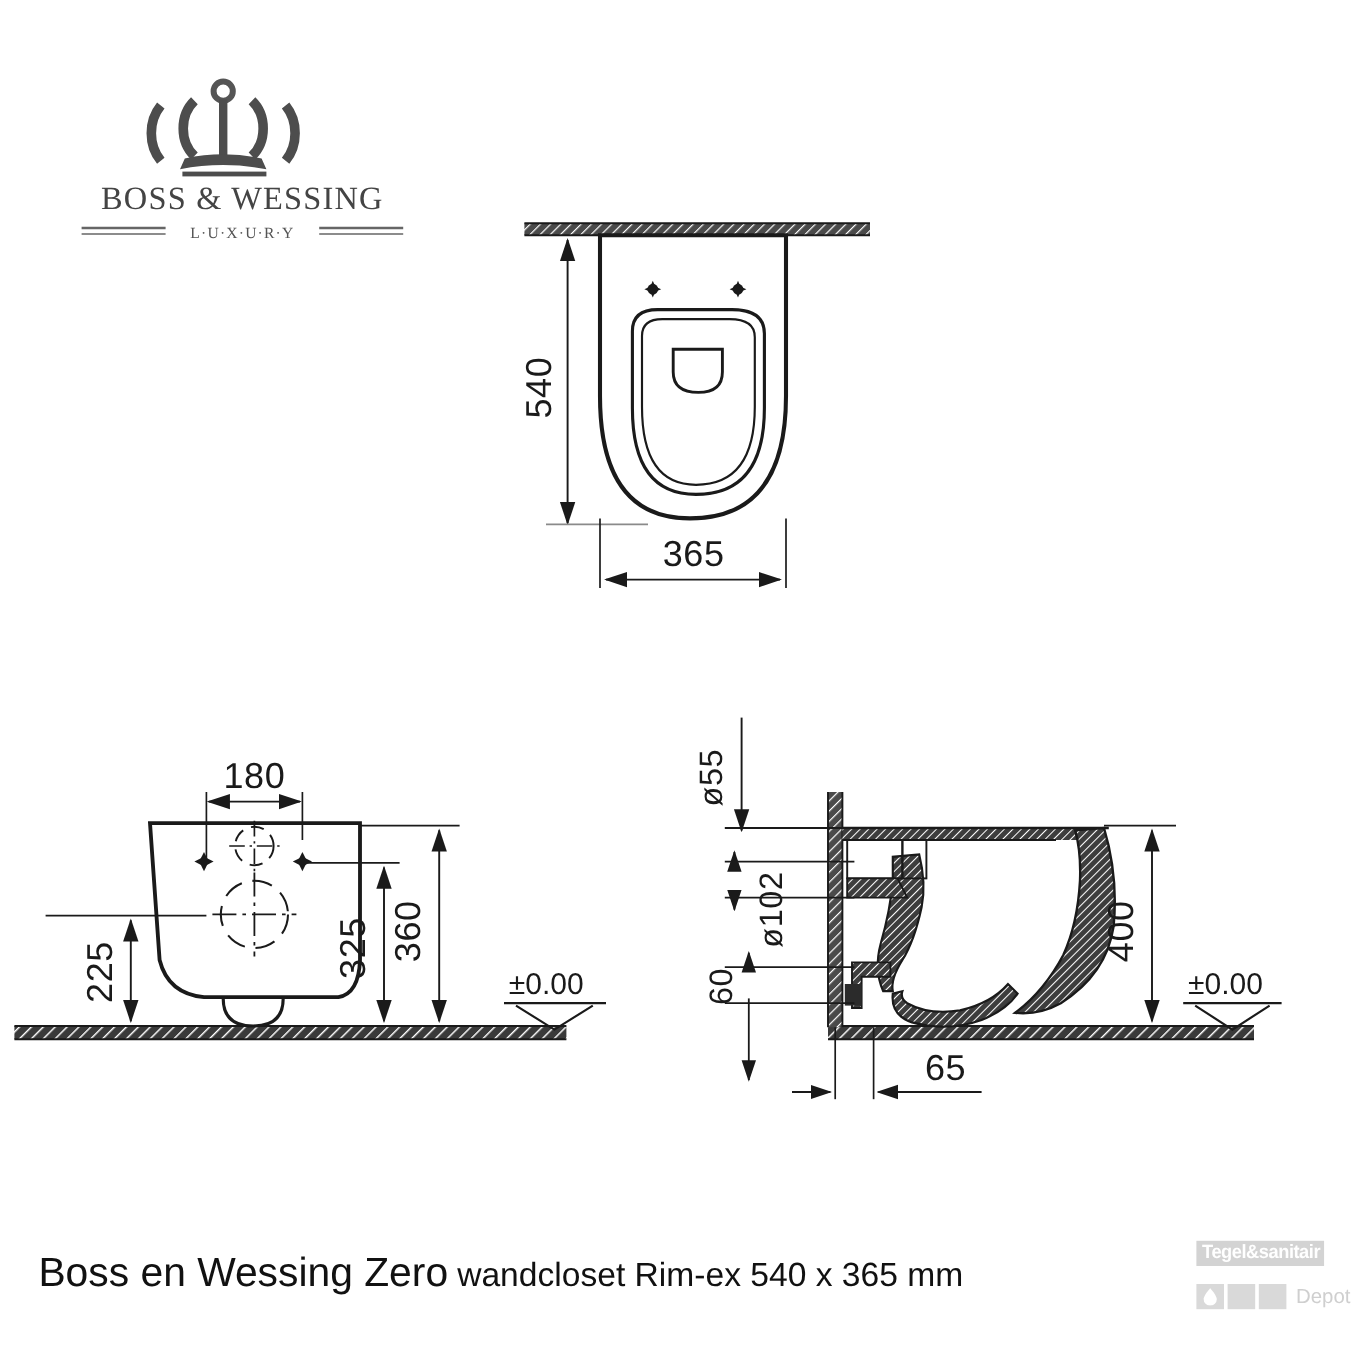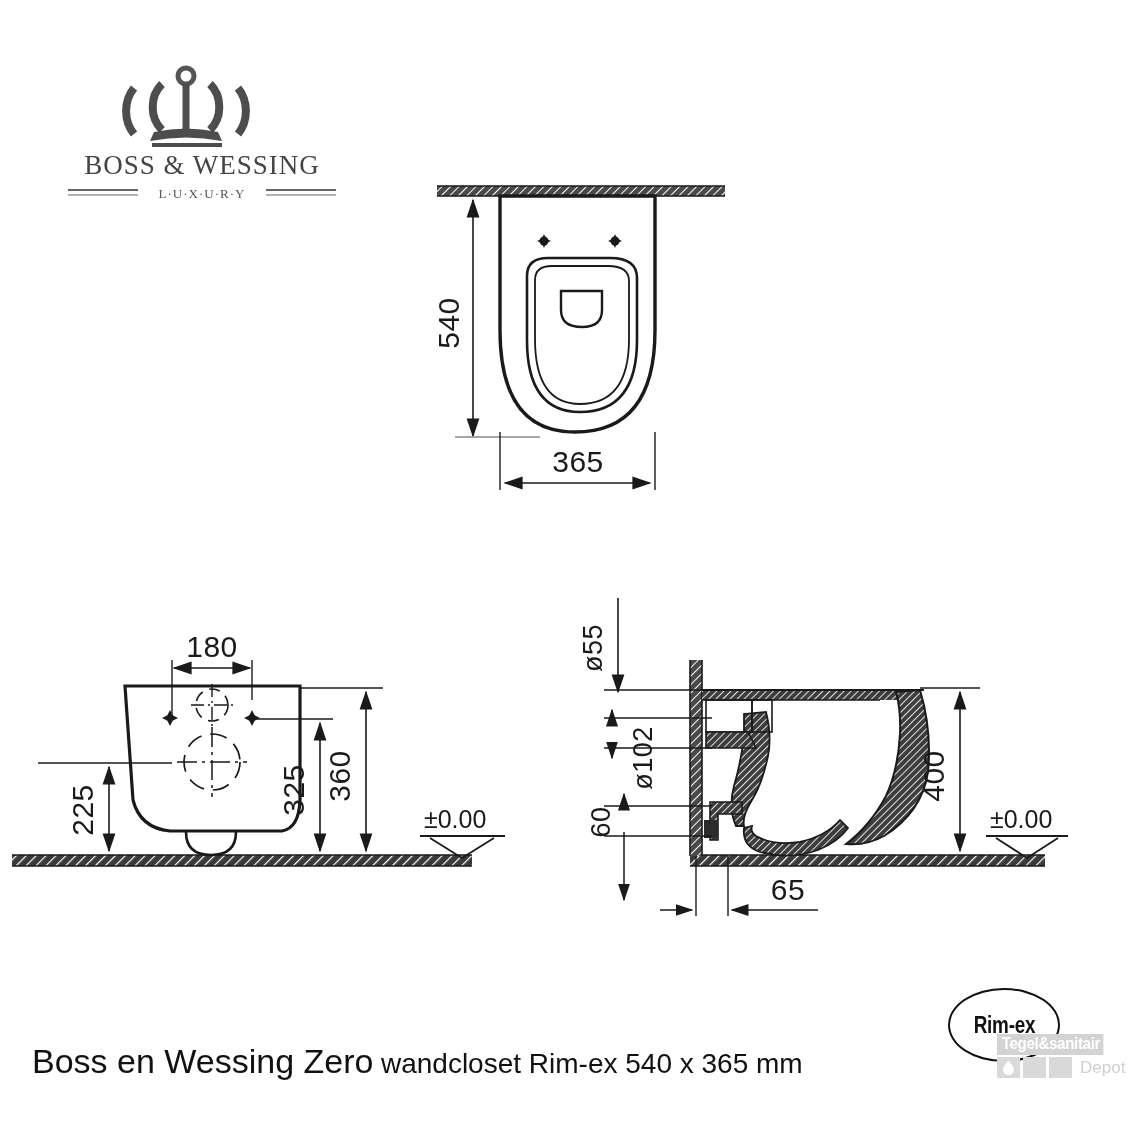--- a/index.html
+++ b/index.html
@@ -36,21 +36,21 @@
     transform:scaleX(0.82);font-family:"Liberation Sans", sans-serif;
   }
 
   
   .brand{position:absolute;left:997px;top:1034px;width:134px;height:46px;}
   .brand-bar{
     background:#d3d3d3;color:#ffffff;font-weight:700;font-size:16px;
     padding:2px 4px 3px 5px;letter-spacing:-0.4px;line-height:1;
     display:inline-block;transform:scaleX(0.95);transform-origin:left center;
   }
-  .brand-row{display:flex;align-items:center;margin-top:2px;gap:3px;}
+  .brand-row{display:flex;align-items:center;margin-top:15px;gap:3px;}
   .brand-sq{width:23px;height:21px;background:#d9d9d9;display:block;}
   .brand-sq.first{display:flex;align-items:center;justify-content:center;}
   .brand-depot{color:#cfcfcf;font-size:17px;margin-left:5px;line-height:1;}
 
   text{font-family:"Liberation Sans", sans-serif;fill:#1a1a1a;}
   .dim{font-size:30px;letter-spacing:0.5px;}
   .dimS{font-size:27px;letter-spacing:0.5px;}
   .lvl{font-size:25px;}
 </style>
 </head>
@@ -277,25 +277,20 @@
         <path d="M996 838 L1027 858 L1058 838" fill="none" stroke="#1a1a1a" stroke-width="1.8"></path>
       </g>
     </g>
   </svg>
 
   <div class="caption">
     <span class="part1">Boss en Wessing Zero</span>
     <span class="part2">wandcloset Rim-ex 540 x 365 mm</span>
   </div>
 
-  <div class="rimex">
-    <div class="rimex-circle">
-      <span class="rimex-text">Rim-ex</span>
-    </div>
-  </div>
 
   <div class="brand">
     <div class="brand-bar">Tegel&amp;sanitair</div>
     <div class="brand-row">
       <span class="brand-sq first">
         <svg width="13" height="15" viewBox="0 0 13 15">
           <path d="M6.5 0.5 C6.5 0.5 1 6.5 1 9.6 A5.5 5.5 0 0 0 12 9.6 C12 6.5 6.5 0.5 6.5 0.5 Z" fill="#ffffff"></path>
         </svg>
       </span>
       <span class="brand-sq"></span>

